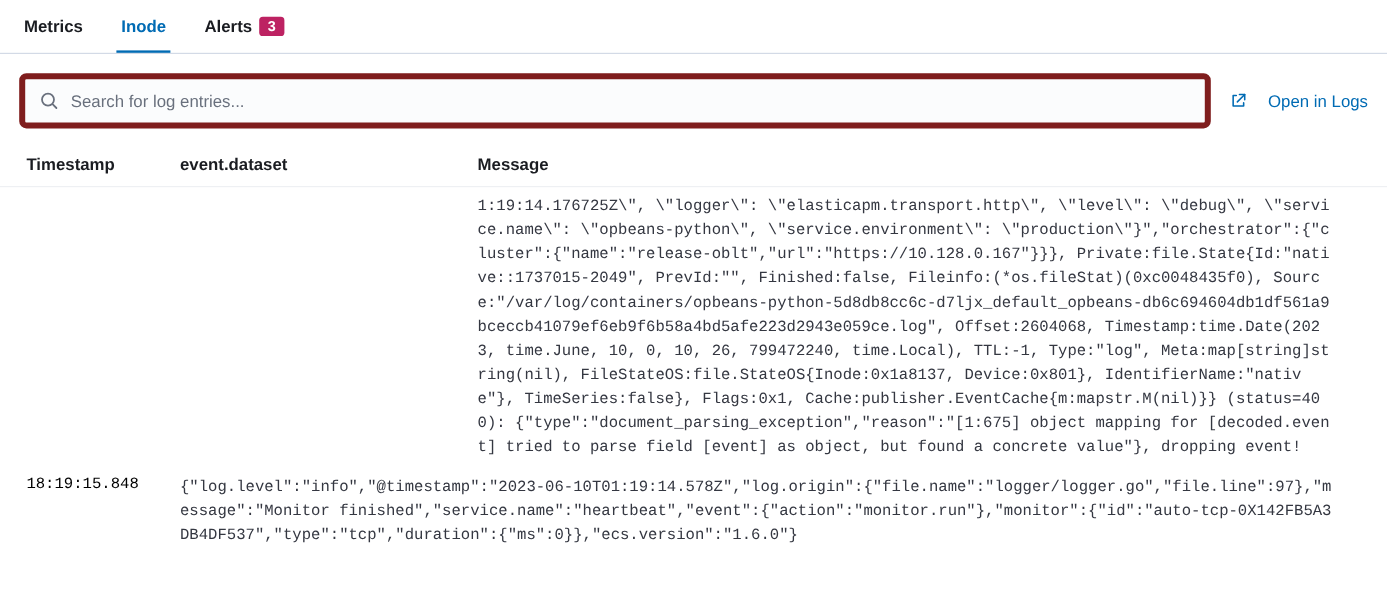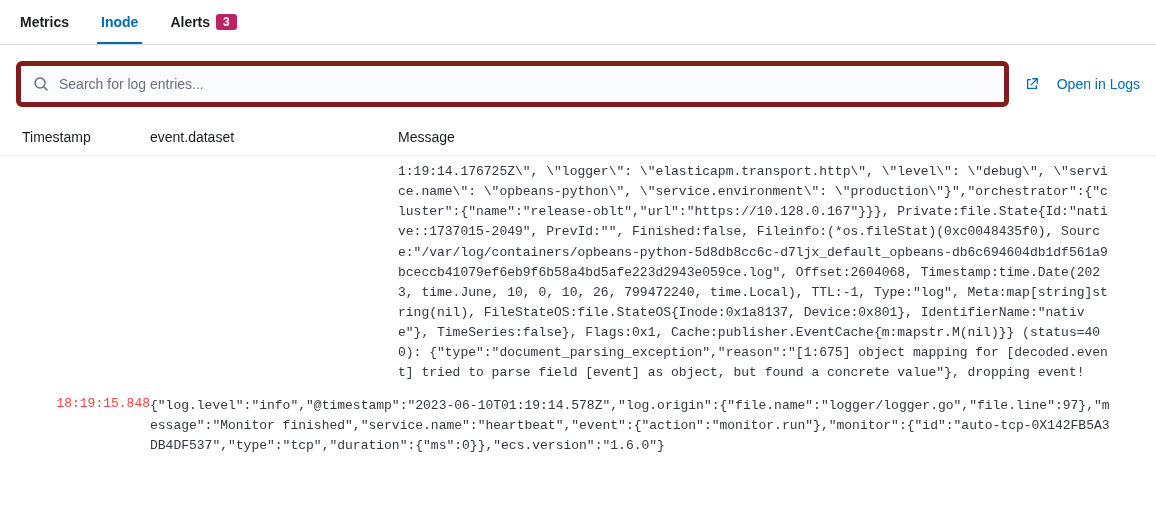--- a/index.html
+++ b/index.html
@@ -74,38 +74,37 @@
       font-weight: 500;
       display: flex;
       align-items: center;
       gap: 18px;
       cursor: pointer;
     }
     .open-link svg { flex-shrink: 0; }
     .columns-header {
       display: flex;
       padding: 10px 0 10px 22px;
-      font-weight: 400;
+      font-weight: 700;
       font-size: 14px;
       color: #1a1c21;
       border-bottom: 1px solid #eef0f3;
     }
     .col-ts { width: 128px; flex-shrink: 0; }
     .col-ds { width: 248px; flex-shrink: 0; }
     .col-msg { flex: 1; }
     .log-row {
       display: flex;
       padding: 6px 22px 6px 22px;
       align-items: flex-start;
     }
     .log-row .col-ts {
       font-family: "SFMono-Regular", Consolas, "Liberation Mono", Menlo, monospace;
       font-size: 13px;
-      color: #ef4444;
-      text-align: right;
+      color: #000000;
     }
     .log-row .col-ds {
       font-family: "SFMono-Regular", Consolas, "Liberation Mono", Menlo, monospace;
       font-size: 13px;
       color: #343741;
     }
     .log-row .col-msg {
       font-family: "SFMono-Regular", Consolas, "Liberation Mono", Menlo, monospace;
       font-size: 13px;
       color: #343741;

